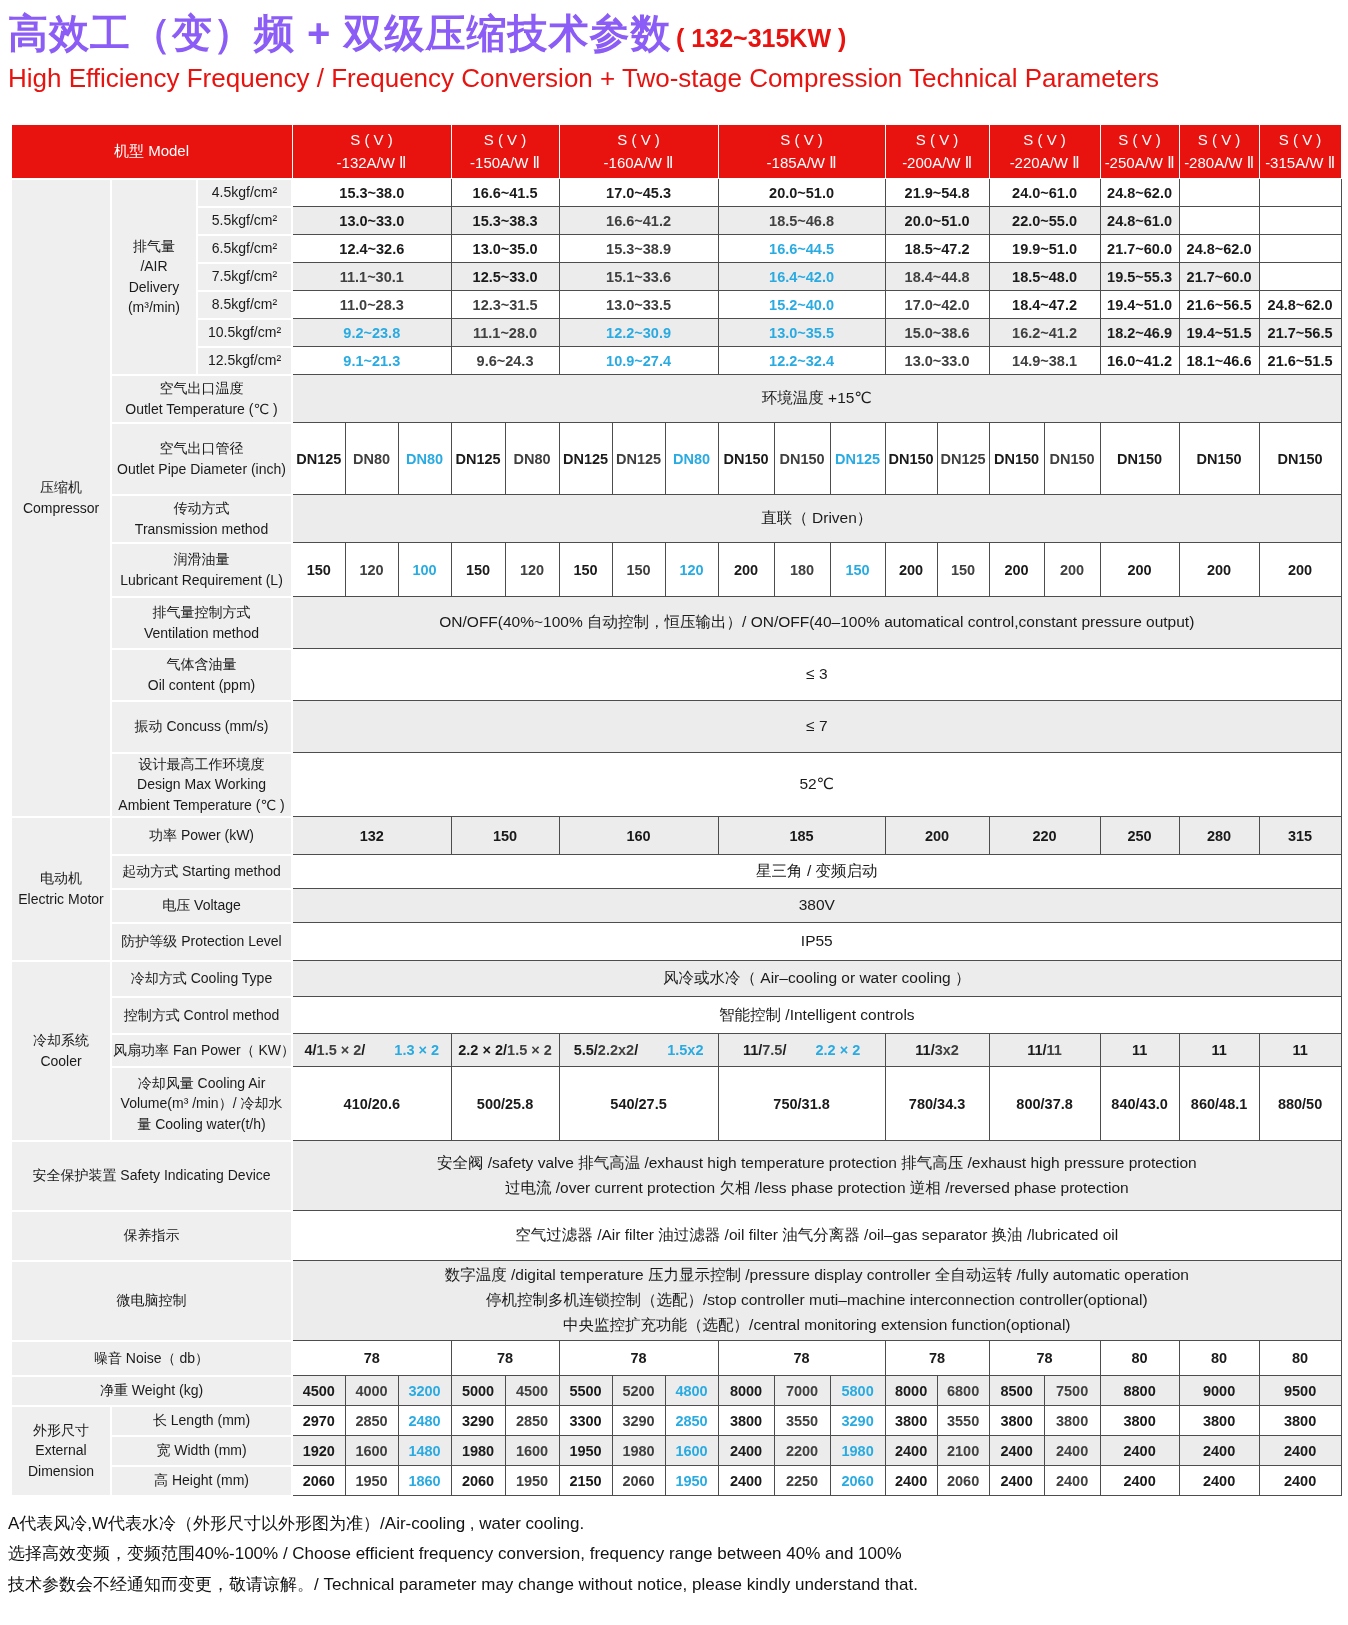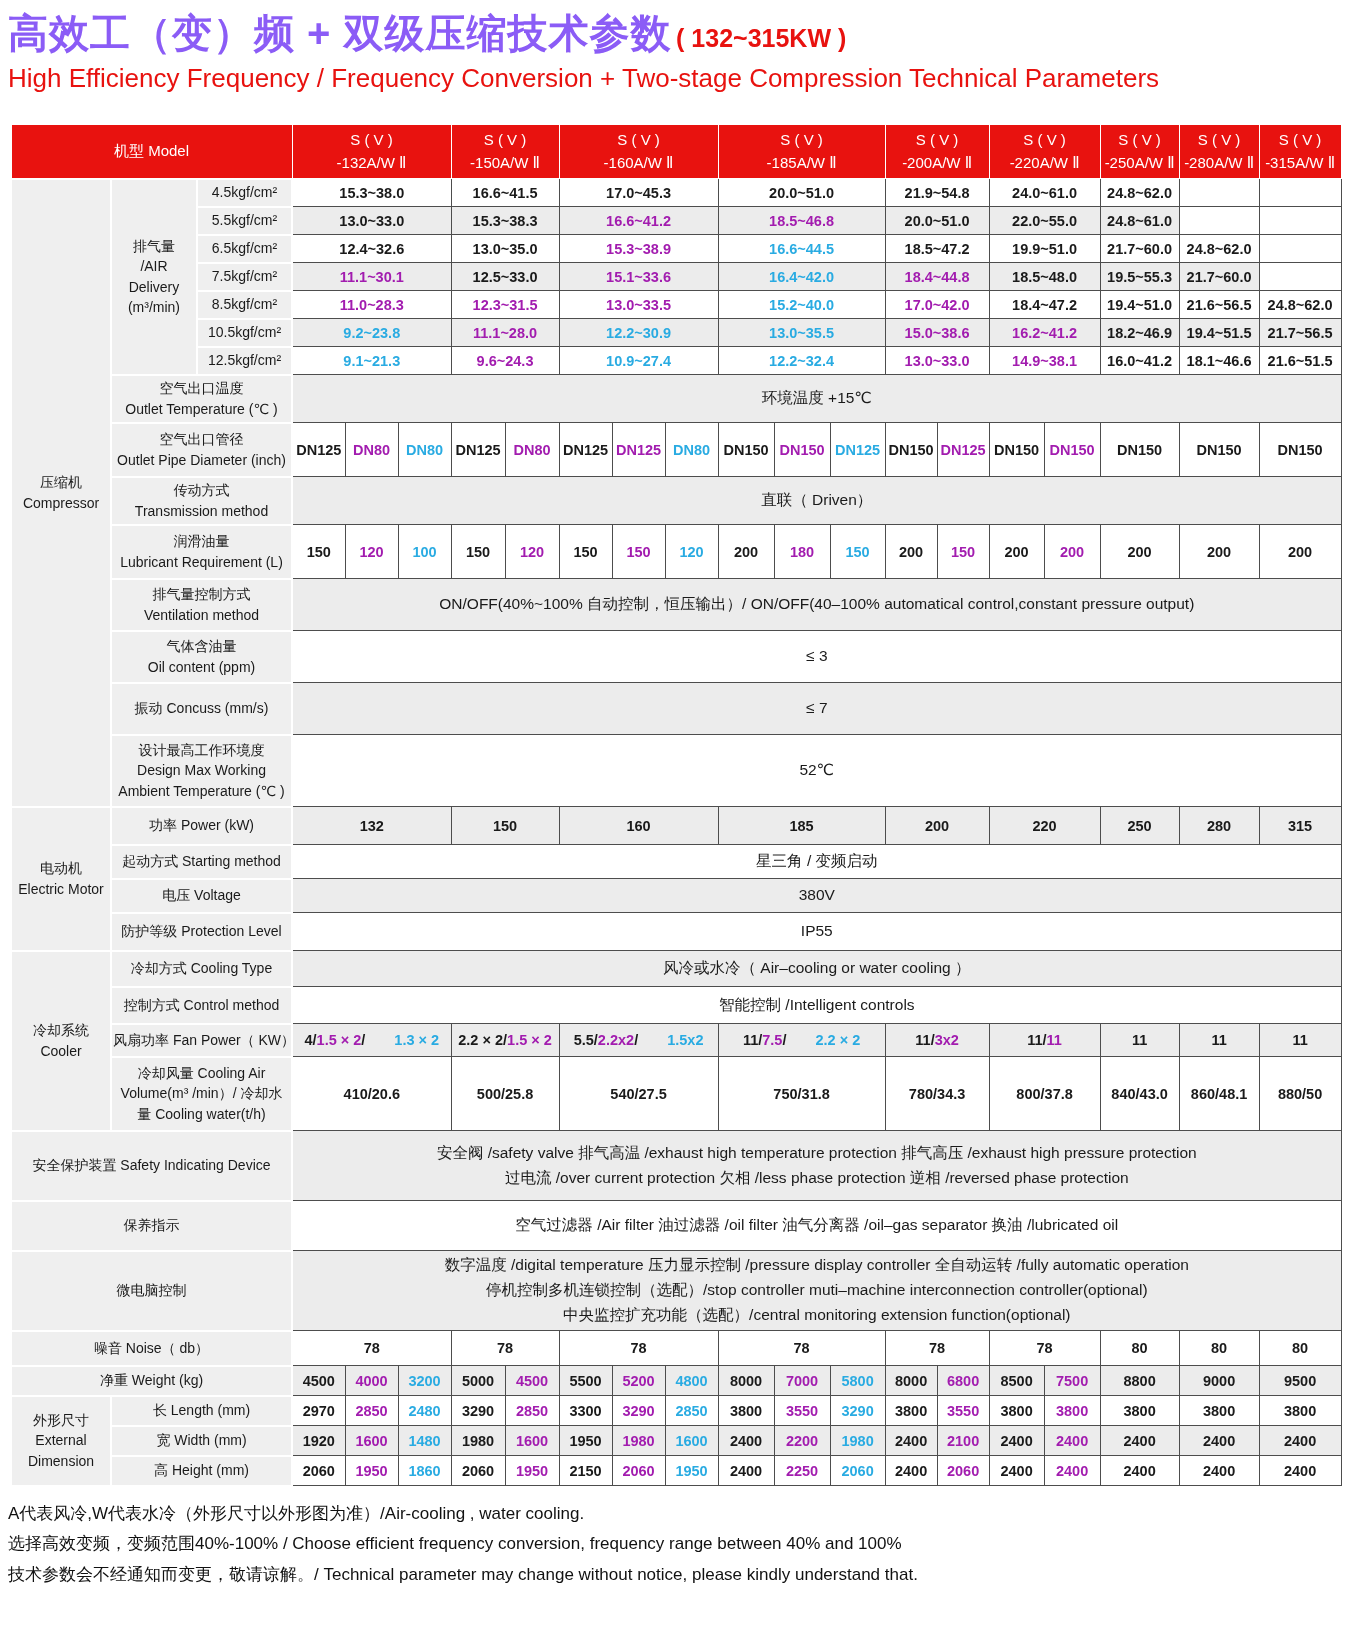--- a/index.html
+++ b/index.html
@@ -12,21 +12,21 @@
   table.spec{border-collapse:collapse;table-layout:fixed;width:1330px;margin:30px 0 0 10px;}
   table.spec td,table.spec th{padding:0 1px;text-align:center;vertical-align:middle;overflow:hidden;}
   .hdr{background:#e8120f;color:#ffffff;border:1px solid #ffffff;font-size:15px;font-weight:400;line-height:1.5;}
   .lab{background:#efefef;border:2px solid #ffffff;font-size:14px;font-weight:400;line-height:1.45;color:#1a1a1a;}
   .lab div{white-space:nowrap;}
   .val{border:1px solid #4d4d4d;font-size:14.5px;}
   .vnum{font-weight:700;}
   .vspan{font-weight:400;font-size:15.5px;line-height:1.6;}
   .bg1{background:#ececec;}
   .c-k{color:#1a1a1a;}
-  .c-g{color:#a21caf;}
+  .c-g{color:#404040;}
   .c-b{color:#29abe2;padding-left:29px;}
   .foot{margin:14px 0 0 8px;}
   .foot p{margin:0 0 5px 0;font-size:17px;line-height:1.5;color:#111111;}
 </style>
 </head>
 <body>
 
 <div class="page">
   <div class="titlebar">
     <div>
@@ -196,21 +196,21 @@
         </tr>
         <tr style="height: 48px;">
           <td class="lab" colspan="2">
             <div>空气出口温度</div>
             <div>Outlet Temperature (℃ )</div>
           </td>
           <td class="val vspan bg1" colspan="18">
             <div>环境温度 +15℃</div>
           </td>
         </tr>
-        <tr style="height: 54px;">
+        <tr style="height: 72px;">
           <td class="lab" colspan="2">
             <div>空气出口管径</div>
             <div>Outlet Pipe Diameter (inch)</div>
           </td>
           <td class="val vnum c-k" colspan="1">DN125</td>
           <td class="val vnum c-g" colspan="1">DN80</td>
           <td class="val vnum c-b" colspan="1">DN80</td>
           <td class="val vnum c-k" colspan="1">DN125</td>
           <td class="val vnum c-g" colspan="1">DN80</td>
           <td class="val vnum c-k" colspan="1">DN125</td>
@@ -279,21 +279,21 @@
           </td>
         </tr>
         <tr style="height: 52px;">
           <td class="lab" colspan="2">
             <div>振动 Concuss (mm/s)</div>
           </td>
           <td class="val vspan bg1" colspan="18">
             <div>≤ 7</div>
           </td>
         </tr>
-        <tr style="height: 72px;">
+        <tr style="height: 64px;">
           <td class="lab" colspan="2">
             <div>设计最高工作环境度</div>
             <div>Design Max Working</div>
             <div>Ambient  Temperature (℃ )</div>
           </td>
           <td class="val vspan" colspan="18">
             <div>52℃</div>
           </td>
         </tr>
         <tr style="height: 38px;">

